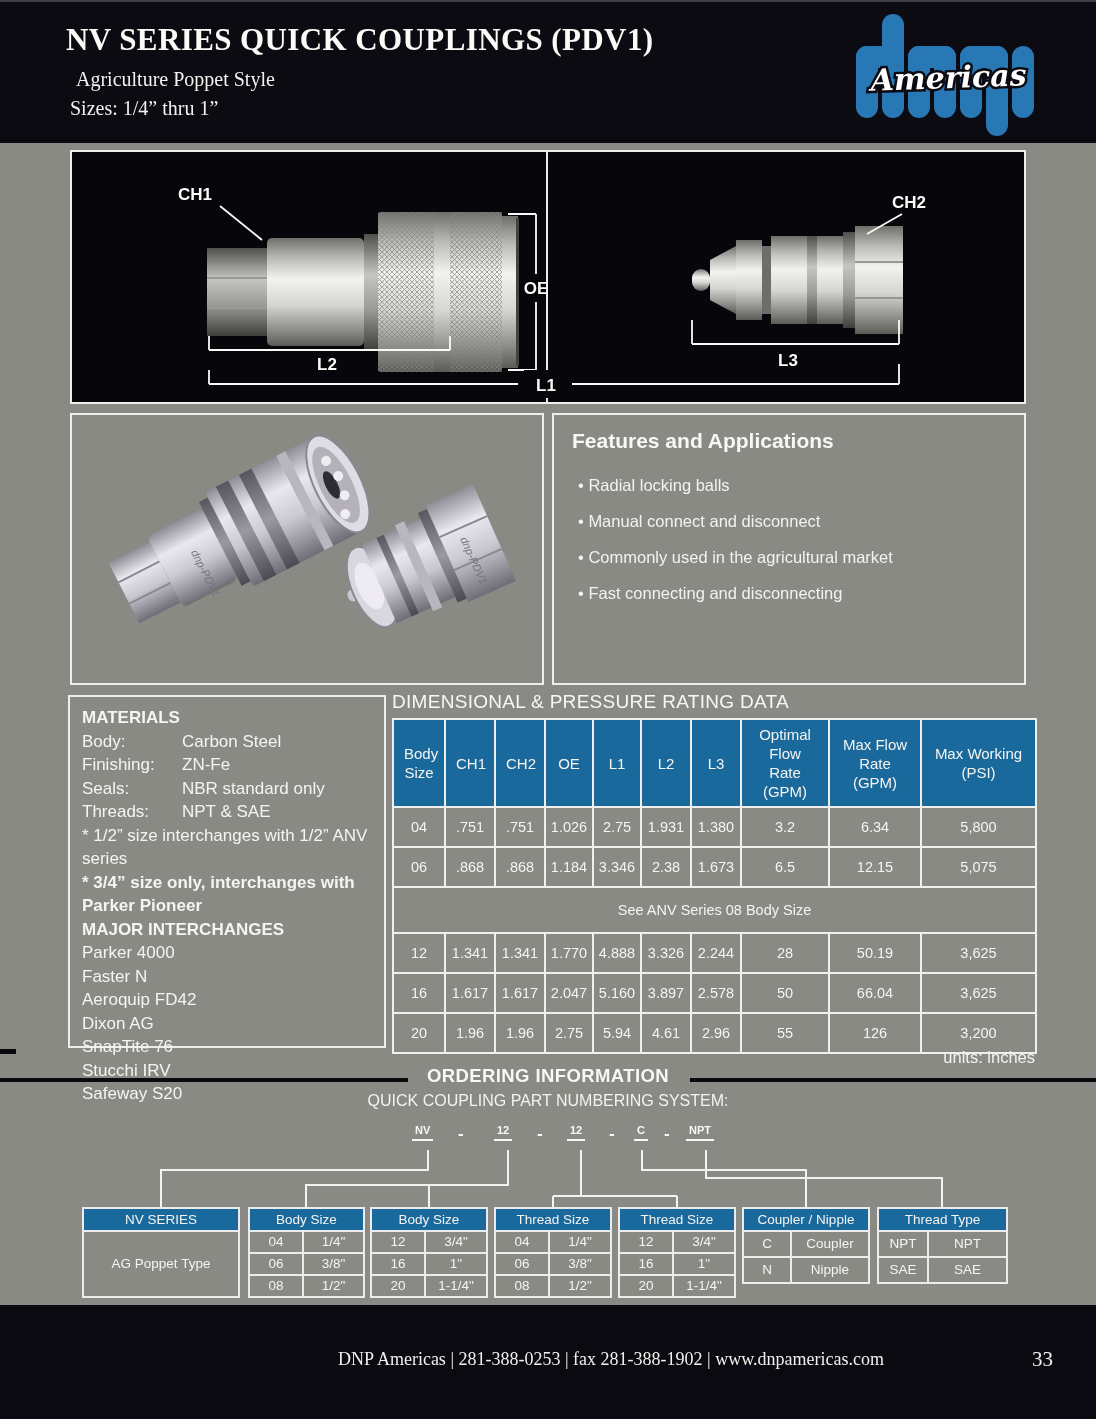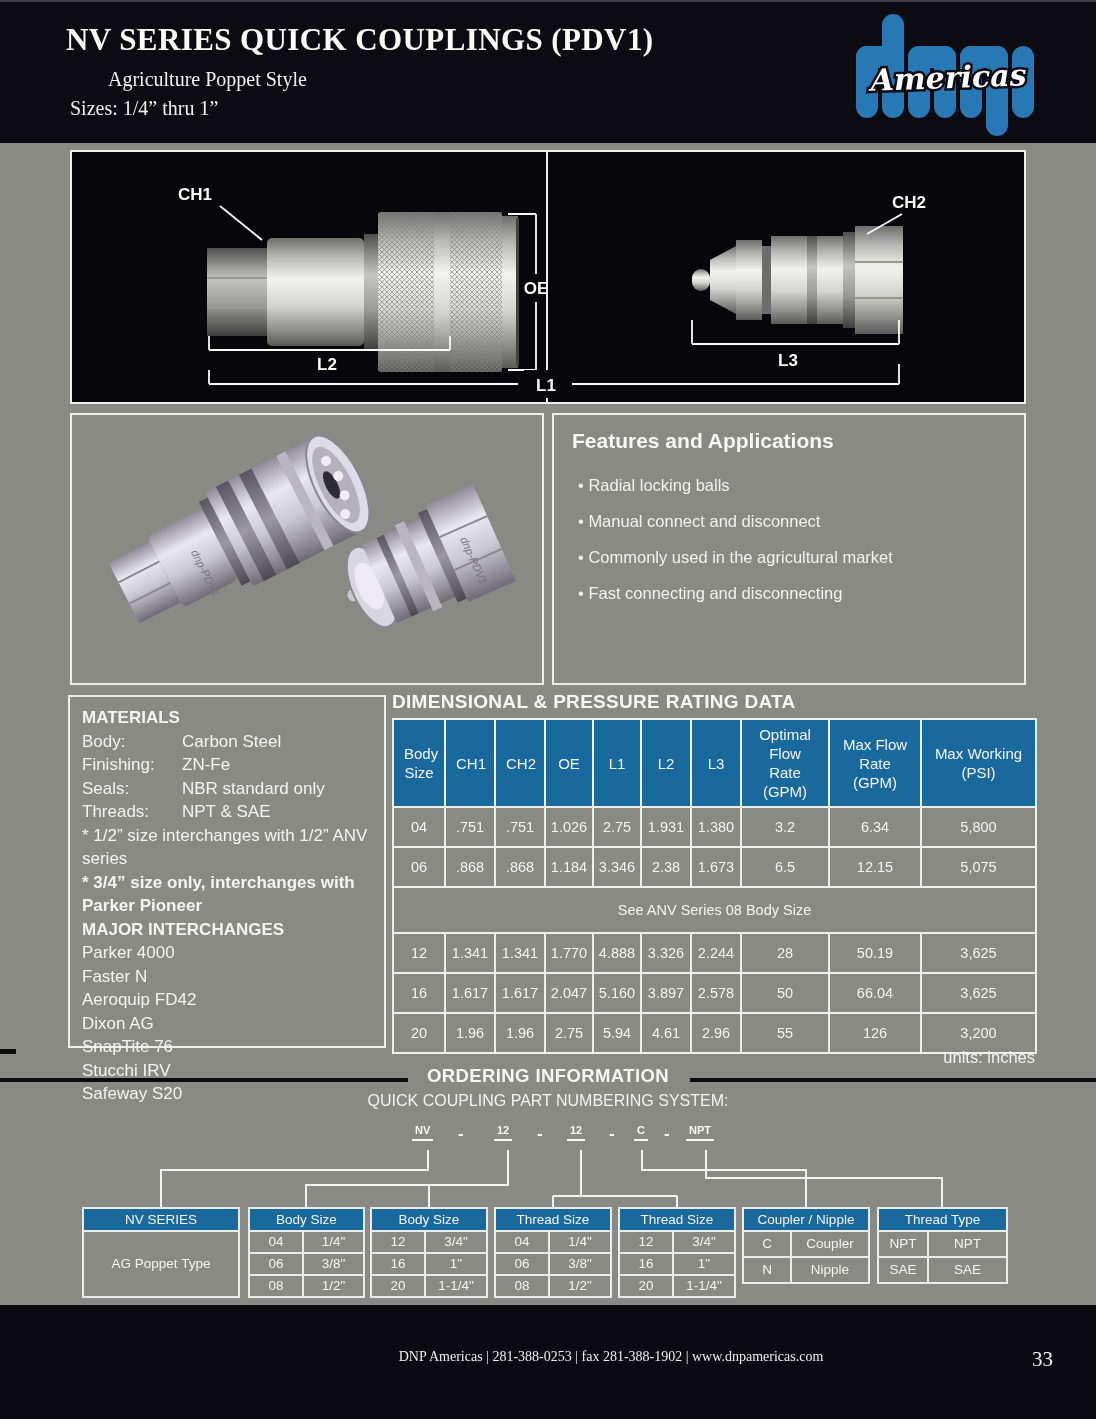--- a/index.html
+++ b/index.html
@@ -4,21 +4,21 @@
 <style>
   html,body{margin:0;padding:0;background:#555;}
   .page{position:relative;width:1096px;height:1419px;background:#8a8a84;overflow:hidden;
         font-family:"Liberation Sans",sans-serif;color:#fff;}
 
   
   .hdr{position:absolute;left:0;top:0;width:1096px;height:143px;background:#0b0b11;
        border-top:2px solid #3e3e46;box-sizing:border-box;}
   .hdr-title{position:absolute;left:66px;top:20px;margin:0;font-family:"Liberation Serif",serif;
        font-weight:bold;font-size:31px;color:#fafaf7;letter-spacing:.4px;white-space:nowrap;}
-  .hdr-sub1{position:absolute;left:76px;top:66px;font-family:"Liberation Serif",serif;font-size:20px;color:#f2f2ef;margin-left:32px;}
+  .hdr-sub1{position:absolute;left:76px;top:66px;font-family:"Liberation Serif",serif;font-size:20px;color:#f2f2ef;}
   .hdr-sub2{position:absolute;left:70px;top:95px;font-family:"Liberation Serif",serif;font-size:20px;color:#f2f2ef;}
   .logo{position:absolute;left:850px;top:4px;width:198px;height:137px;}
   .logo svg{display:block;}
 
   
   .dimpanel{position:absolute;left:70px;top:150px;width:956px;height:254px;background:#07070b;
        border:2px solid #ededea;box-sizing:border-box;}
   .dimpanel svg{display:block;}
 
   
@@ -40,21 +40,21 @@
        font-size:17px;line-height:23.5px;color:#f4f4f1;}
   .m-title{font-weight:bold;}
   .spec-row{display:flex;}
   .spec-label{width:100px;flex:none;}
   .m-note{}
   .m-note-b{font-weight:bold;}
   .inter-row{display:flex;flex-direction:column;}
   .inter-c1{width:140px;flex:none;}
 
   
-  .dimtable-title{position:absolute;left:392px;top:691px;font-size:19px;font-weight:bold;
+  .dimtable-title{position:absolute;left:392px;top:691px;font-size:19px;font-weight:normal;
        color:#f7f7f4;letter-spacing:.3px;white-space:nowrap;}
   table.dim{position:absolute;left:392px;top:718px;width:643px;border-collapse:collapse;
        table-layout:fixed;font-size:14.5px;color:#f4f4f1;}
   table.dim th,table.dim td{border:2px solid #efefec;text-align:center;vertical-align:middle;
        font-weight:normal;padding:0;}
   table.dim thead th{background:#1a699c;height:86px;font-size:15px;line-height:19px;padding:0 10px;}
   table.dim thead th:last-child{padding:0 6px;}
   table.dim tbody tr{height:40px;}
   table.dim tr.mrow{height:46px;}
   .units{position:absolute;left:392px;top:1048px;width:643px;text-align:right;font-size:16.5px;color:#f2f2ef;}
@@ -77,21 +77,21 @@
   .mt-single{height:64px;line-height:64px;}
   .mt-row{display:flex;height:20px;line-height:20px;}
   .mt-row.tall{height:24px;line-height:24px;}
   .mt-row + .mt-row{border-top:2px solid #ececec;}
   .mt-c1{flex:none;border-right:2px solid #ececec;box-sizing:border-box;}
   .mt-c2{flex:1;}
 
   
   .pfooter{position:absolute;left:0;top:1305px;width:1096px;height:114px;background:#0a0a10;}
   .f-text{position:absolute;left:130px;right:4px;top:44px;text-align:center;
-       font-family:"Liberation Serif",serif;font-size:14px;color:#f0f0ed;}
+       font-family:"Liberation Serif",serif;font-size:18px;color:#f0f0ed;}
   .f-page{position:absolute;left:1032px;top:42px;font-family:"Liberation Serif",serif;
        font-size:21px;color:#f0f0ed;}
 </style>
 </head>
 <body>
 
 <div class="page">
 
   <header class="hdr">
     <h1 class="hdr-title">NV SERIES QUICK COUPLINGS (PDV1)</h1>

